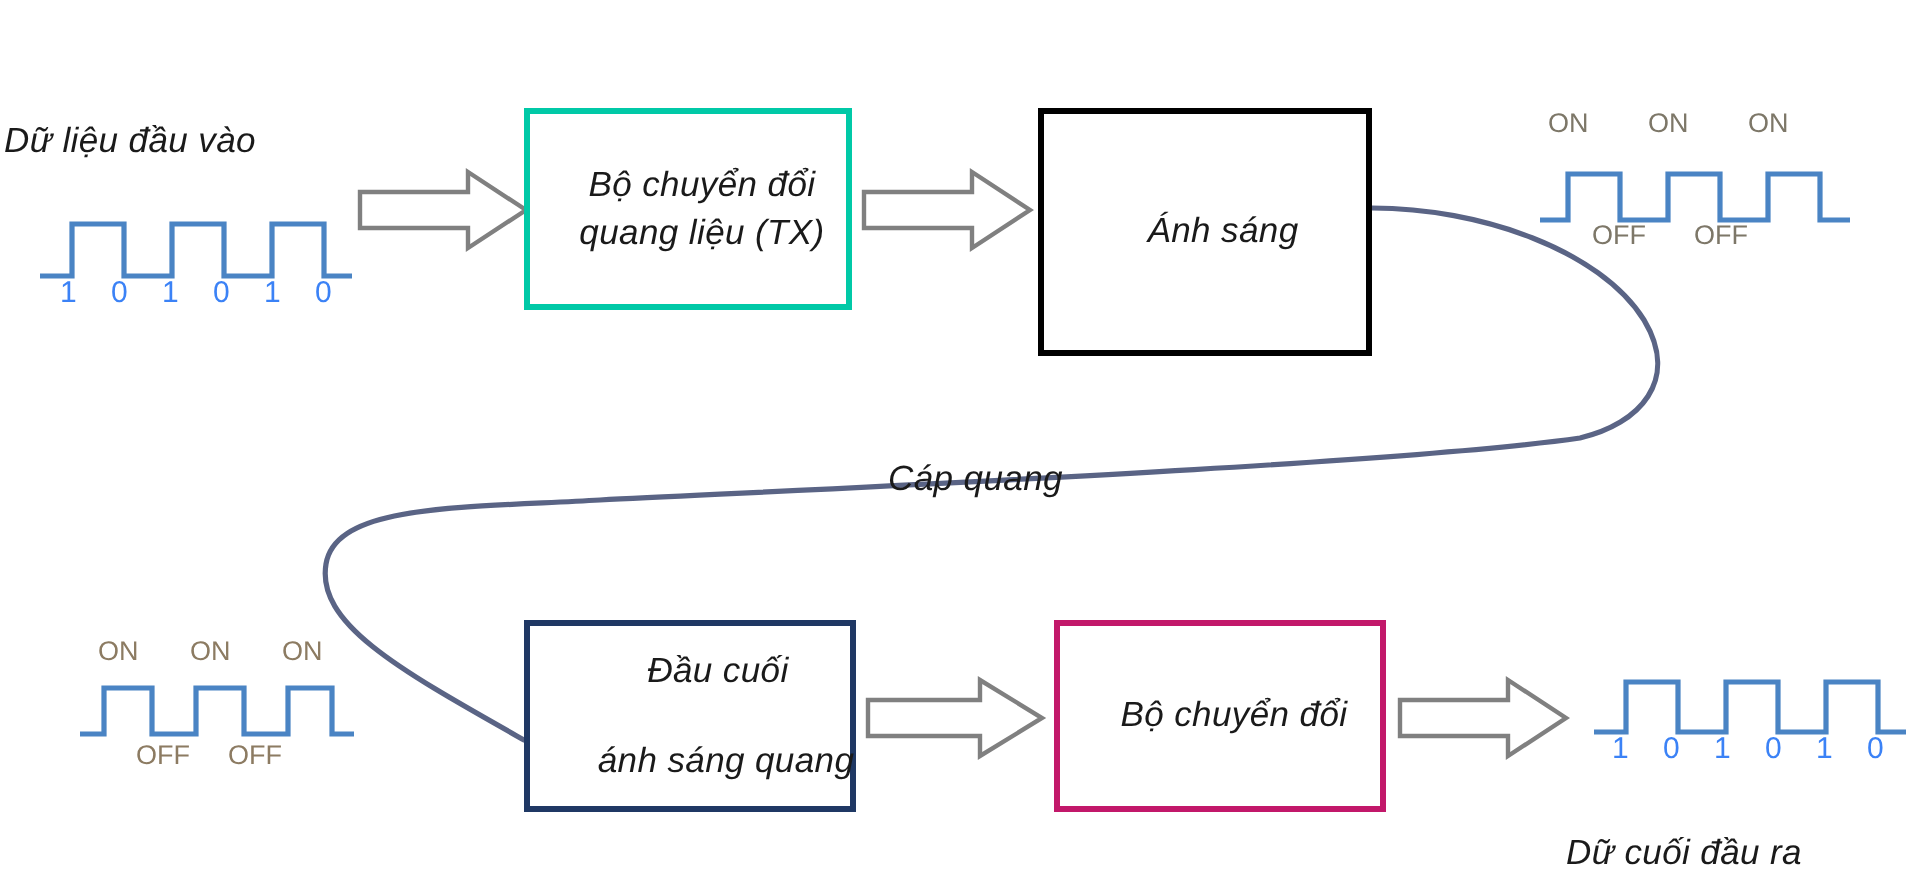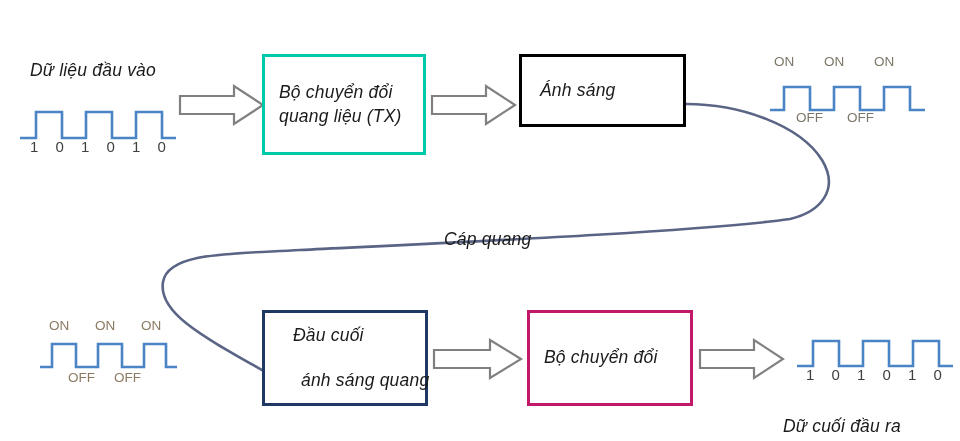--- a/index.html
+++ b/index.html
@@ -24,56 +24,57 @@
     display: flex;
     flex-direction: column;
     justify-content: center;
     font-family: "Liberation Sans", sans-serif;
     font-style: italic;
     font-size: 17.5px;
     color: #1a1a1a;
     line-height: 1.32;
     letter-spacing: 0.2px;
     z-index: 6;
+    align-items: center;
   }
   .pbox .ln { display: block; white-space: pre; }
 
   #box-tx      { left: 262px; top: 54px;  width: 164px; height: 101px; border: 3px solid #00C9A7; padding-left: 14px; }
-  #box-light   { left: 519px; top: 54px;  width: 167px; height: 73px;  border: 3px solid #000000; padding-left: 18px; }
+  #box-light   { left: 519px; top: 54px;  width: 167px; height: 124px;  border: 3px solid #000000; padding-left: 18px; }
   #box-term    { left: 262px; top: 310px; width: 166px; height: 96px;  border: 3px solid #1F3864; padding-left: 28px; }
   #box-rx      { left: 527px; top: 310px; width: 166px; height: 96px;  border: 3px solid #C2186A; padding-left: 14px; }
 
   #box-term .ln.indent { padding-left: 8px; margin-top: 21px; }
 
   
   .barrow { position: absolute; z-index: 5; }
 
   
   .vlabel {
     position: absolute;
     font-family: "Liberation Sans", sans-serif;
     font-style: italic;
     font-size: 17.5px;
     color: #1a1a1a;
     white-space: nowrap;
     letter-spacing: 0.2px;
     z-index: 7;
   }
-  #label-input  { left: 30px;  top: 60px; text-align: right; }
+  #label-input  { left: 2px;  top: 60px; text-align: right; }
   #label-output { left: 783px; top: 416px; }
   #label-cable  { left: 444px; top: 229px; text-align: right; }
 
   
   .wave { position: absolute; z-index: 7; }
 
   .digits {
     position: absolute;
     font-family: "Liberation Sans", sans-serif;
     font-size: 15px;
-    color: #404040;
+    color: #3b82f6;
     letter-spacing: 6.5px;
     white-space: nowrap;
     z-index: 7;
   }
   .onoff {
     position: absolute;
     font-family: Liberation Sans, sans-serif;
     font-size: 13.5px;
     color: #8C7B62;
     white-space: nowrap;

